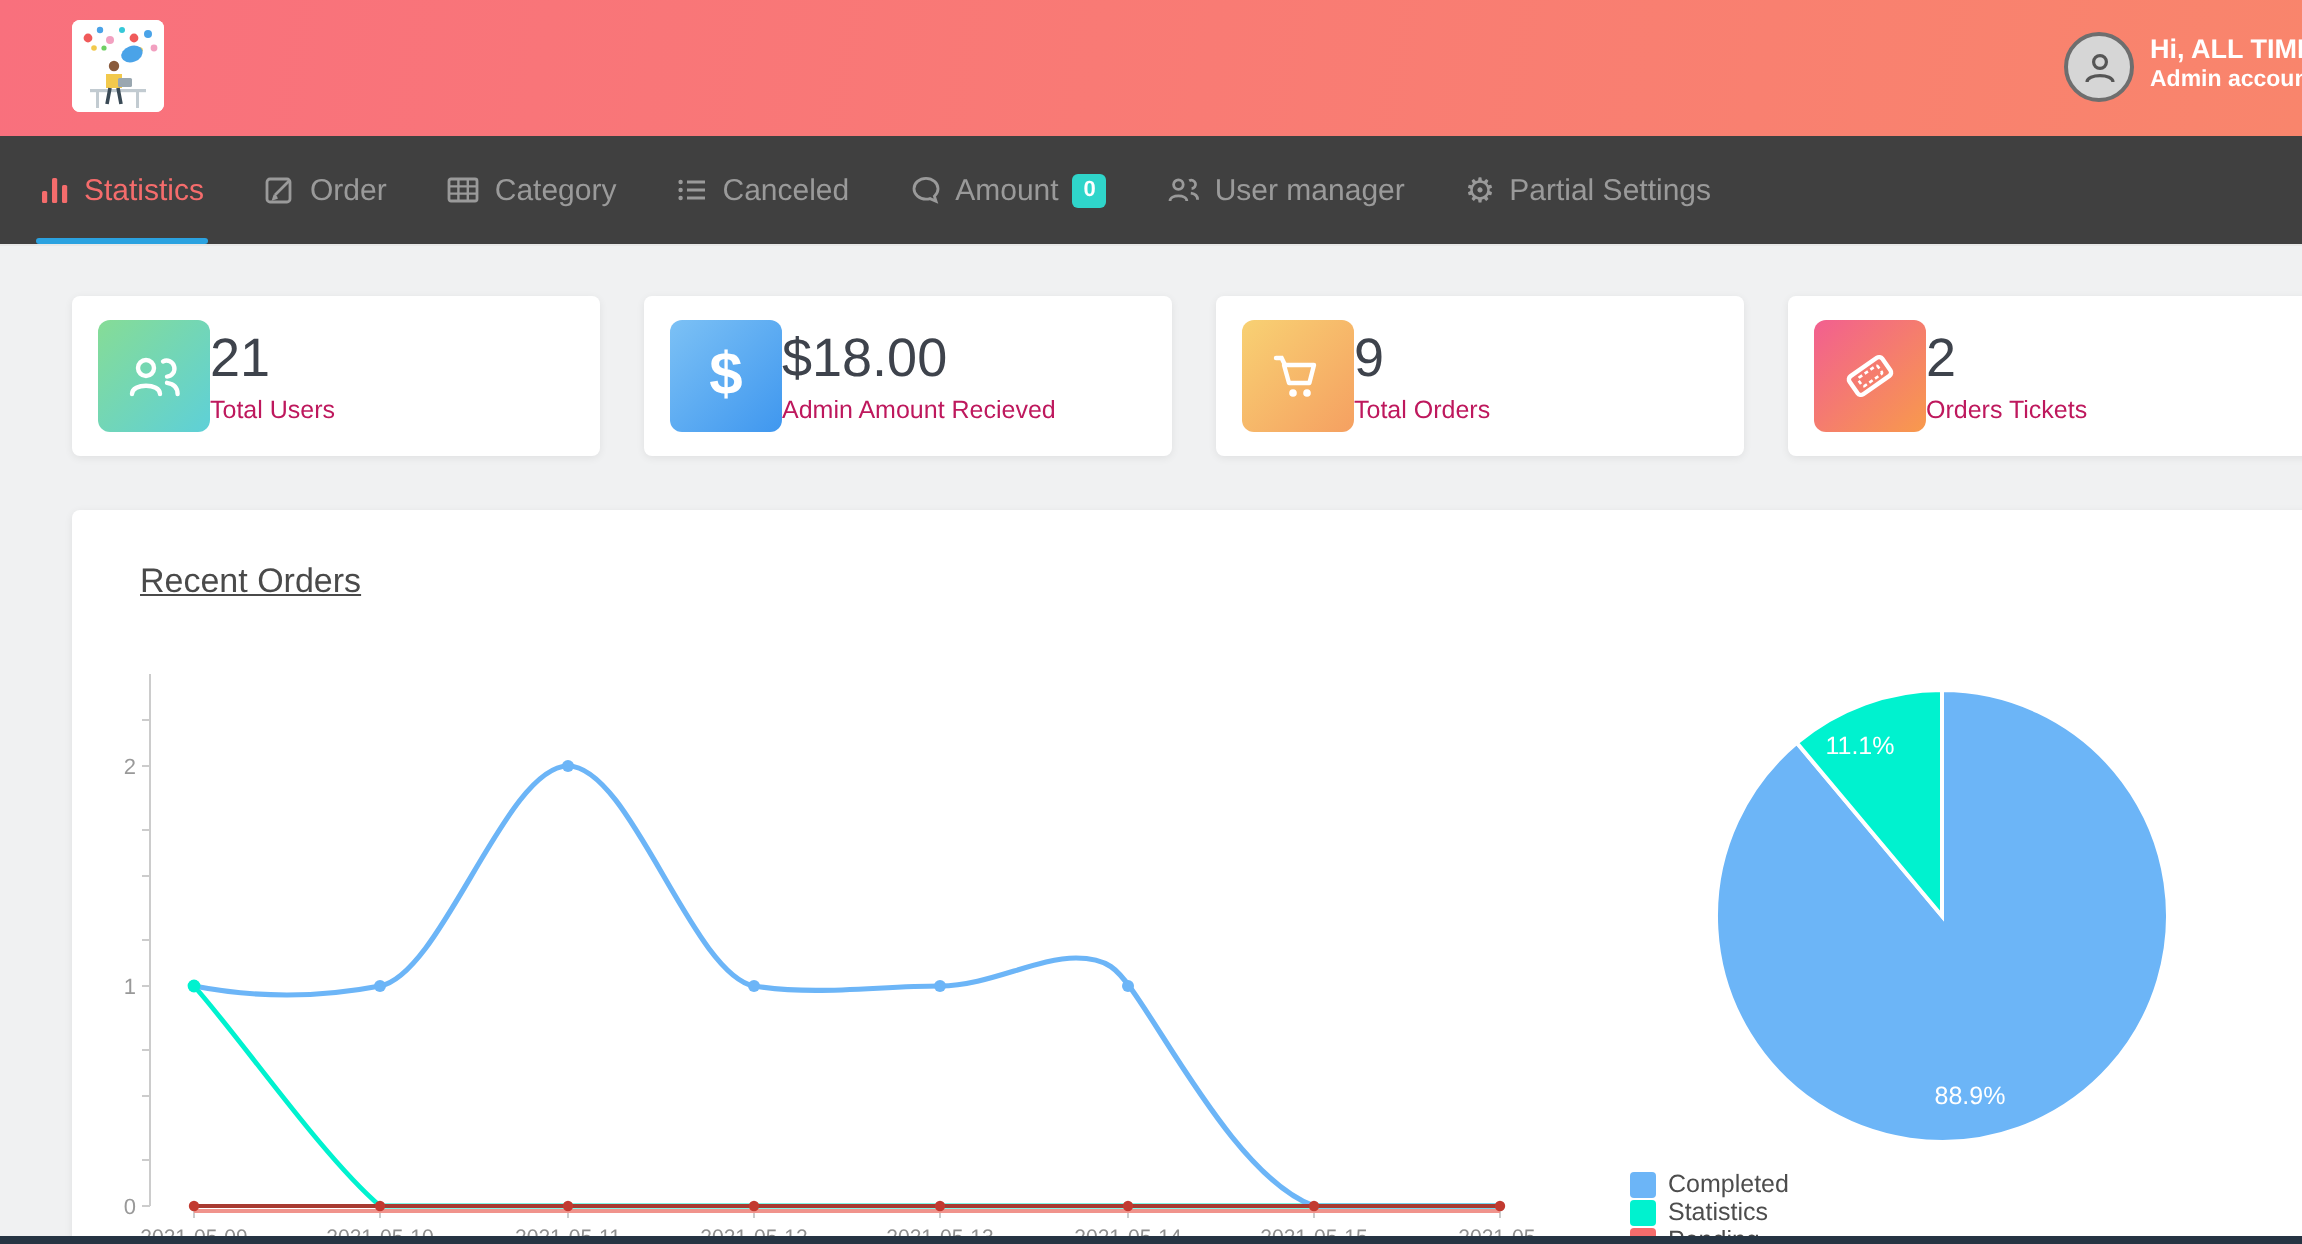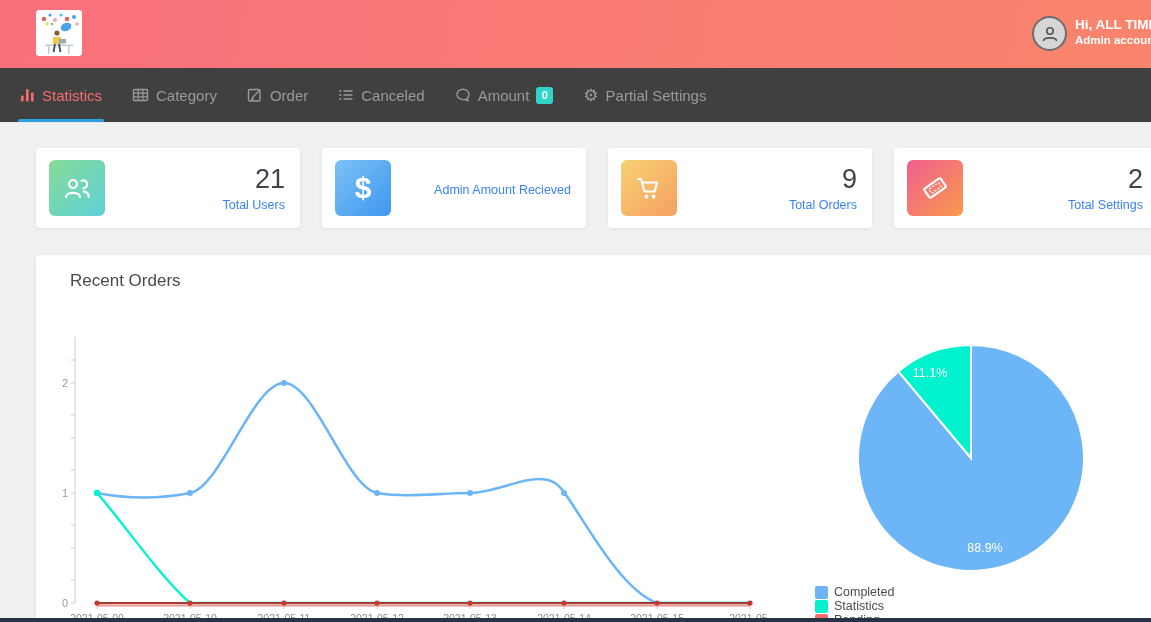--- a/index.html
+++ b/index.html
@@ -22,27 +22,27 @@
   .tab svg{display:block;}
   .tab-underline{position:absolute;left:-2px;bottom:0;width:calc(100% + 4px);height:3px;border-radius:2px;}
   .badge{min-width:17px;height:17px;border-radius:3px;color:#fff;font-size:11px;font-weight:bold;display:flex;align-items:center;justify-content:center;padding:0 3px;box-sizing:border-box;}
   .glyph-icon{font-size:17px;line-height:1;}
 
   
   .cards{position:absolute;top:148px;left:36px;display:flex;gap:22px;}
   .stat-card{width:264px;height:80px;background:#fff;border-radius:4px;box-shadow:0 1px 4px rgba(0,0,0,.07);display:flex;align-items:center;flex:none;}
   .card-icon{width:56px;height:56px;border-radius:6px;margin-left:13px;display:flex;align-items:center;justify-content:center;color:#fff;flex:none;}
   .card-icon .dollar{font-size:30px;font-weight:bold;color:#fff;}
-  .card-meta{flex:1;text-align:right;padding-right:15px;}
+  .card-meta{flex:1;padding-right:15px;}
   .card-value{font-size:27px;color:#3e434c;}
-  .card-label{font-size:12.5px;color:#3b82f6;margin-top:3px;}
+  .card-label{font-size:12.5px;color:#be185d;margin-top:3px;}
 
   
   .panel{position:absolute;top:255px;left:36px;width:1130px;height:400px;background:#fff;border-radius:4px;box-shadow:0 1px 4px rgba(0,0,0,.07);}
-  .panel-title{position:absolute;left:34px;top:16px;font-size:17px;color:#4a4a4a;}
+  .panel-title{position:absolute;left:34px;top:26px;font-size:17px;color:#4a4a4a;text-decoration:underline;}
   .linechart{position:absolute;left:20px;top:75px;}
   .piechart{position:absolute;left:820px;top:78px;}
   .legend{position:absolute;left:770px;top:330px;width:330px;}
   .legend-row{display:flex;justify-content:flex-start;margin-bottom:3px;flex-direction:column;}
   .legend-item{display:flex;align-items:center;gap:6px;margin:0 9px;font-size:12.5px;color:#4d4d4d;cursor:pointer;}
   .swatch{width:13px;height:13px;border-radius:2px;flex:none;}
 
   .footer-bar{position:absolute;bottom:0;left:0;width:1151px;height:4px;}
 
   .chart-text{font-size:10.5px;fill:#8f8f8f;}
@@ -96,48 +96,56 @@
     <div class="tab active">
       <svg width="15" height="16" viewBox="0 0 15 16">
         <rect x="1" y="8.5" width="2.6" height="6" rx="0.8" fill="currentColor"></rect>
         <rect x="6" y="2" width="2.6" height="12.5" rx="0.8" fill="currentColor"></rect>
         <rect x="11" y="5.5" width="2.6" height="9" rx="0.8" fill="currentColor"></rect>
       </svg>
       <span>Statistics</span>
       <span class="tab-underline" style="background: rgb(43, 162, 224);"></span>
     </div>
     <div class="tab">
+      <svg width="16" height="16" viewBox="0 0 16 16">
+        <rect x="1.5" y="2.5" width="11.5" height="11.5" rx="1.5" fill="none" stroke="currentColor" stroke-width="1.4"></rect>
+        <path d="M5.5 10.5 L13 3 M5.5 10.5 l-0.6 1.8 1.8-0.6" fill="none" stroke="currentColor" stroke-width="1.4"></path>
+      </svg>
+      <span>Order</span>
+    </div>
+    <div class="tab">
       <svg width="17" height="16" viewBox="0 0 17 16">
         <rect x="1.5" y="2.5" width="14" height="11" rx="1" fill="none" stroke="currentColor" stroke-width="1.4"></rect>
         <path d="M1.5 6.2 h14 M1.5 9.8 h14 M6.2 2.5 v11 M10.9 2.5 v11" stroke="currentColor" stroke-width="1.2" fill="none"></path>
       </svg>
       <span>Category</span>
-    </div>
-    <div class="tab">
-      <svg width="16" height="16" viewBox="0 0 16 16">
-        <rect x="1.5" y="2.5" width="11.5" height="11.5" rx="1.5" fill="none" stroke="currentColor" stroke-width="1.4"></rect>
-        <path d="M5.5 10.5 L13 3 M5.5 10.5 l-0.6 1.8 1.8-0.6" fill="none" stroke="currentColor" stroke-width="1.4"></path>
-      </svg>
-      <span>Order</span>
     </div>
     <div class="tab">
       <svg width="16" height="16" viewBox="0 0 16 16">
         <circle cx="2.3" cy="4" r="1.1" fill="currentColor"></circle>
         <circle cx="2.3" cy="8" r="1.1" fill="currentColor"></circle>
         <circle cx="2.3" cy="12" r="1.1" fill="currentColor"></circle>
         <path d="M5.5 4 h9 M5.5 8 h9 M5.5 12 h9" stroke="currentColor" stroke-width="1.5"></path>
       </svg>
       <span>Canceled</span>
     </div>
     <div class="tab">
       <svg width="16" height="16" viewBox="0 0 16 16">
         <path d="M8 2.2c-3.3 0-6 2.3-6 5.2 0 2.9 2.7 5.2 6 5.2.7 0 1.4-.1 2-.3l3 1.3-.8-2.5c1.1-.95 1.8-2.25 1.8-3.7 0-2.9-2.7-5.2-6-5.2z" fill="none" stroke="currentColor" stroke-width="1.4"></path>
       </svg>
       <span>Amount</span>
       <span class="badge" style="background: rgb(47, 213, 202);">0</span>
+    </div>
+    <div class="tab">
+      <svg width="17" height="16" viewBox="0 0 17 16">
+        <circle cx="6.2" cy="5.3" r="2.4" fill="none" stroke="currentColor" stroke-width="1.4"></circle>
+        <path d="M2 13.5 c0-3.4 8.4-3.4 8.4 0" fill="none" stroke="currentColor" stroke-width="1.4"></path>
+        <path d="M11.6 3.4 a2.1 2.1 0 1 1 1.2 3.9 M12.4 9.6 c2.4.3 3.4 1.6 3.4 3.3" fill="none" stroke="currentColor" stroke-width="1.4"></path>
+      </svg>
+      <span>User manager</span>
     </div>
     <div class="tab">
       <span class="glyph-icon">⚙</span>
       <span>Partial Settings</span>
     </div>
   </div>
 
   <div class="cards">
     <div class="stat-card">
       <div class="card-icon" style="background: linear-gradient(135deg, rgb(134, 220, 150), rgb(94, 208, 216));">
@@ -150,20 +158,21 @@
       <div class="card-meta">
         <div class="card-value">21</div>
         <div class="card-label">Total Users</div>
       </div>
     </div>
     <div class="stat-card">
       <div class="card-icon" style="background: linear-gradient(135deg, rgb(124, 193, 245), rgb(63, 151, 239));">
         <span class="dollar">$</span>
       </div>
       <div class="card-meta">
+        <div class="card-value">$18.00</div>
         <div class="card-label">Admin Amount Recieved</div>
       </div>
     </div>
     <div class="stat-card">
       <div class="card-icon" style="background: linear-gradient(135deg, rgb(248, 209, 115), rgb(245, 160, 97));">
         <svg width="30" height="28" viewBox="0 0 30 28">
           <path d="M8 8.5 h15 l-2.3 9 h-10.2 z" fill="none" stroke="#fff" stroke-width="2.2" stroke-linejoin="round"></path>
           <path d="M8.5 8.5 L6.8 5 H4" fill="none" stroke="#fff" stroke-width="2.2" stroke-linecap="round"></path>
           <circle cx="12.5" cy="22.5" r="1.9" fill="#fff"></circle>
           <circle cx="19.5" cy="22.5" r="1.9" fill="#fff"></circle>
@@ -178,21 +187,21 @@
       <div class="card-icon" style="background: linear-gradient(135deg, rgb(242, 95, 144), rgb(248, 154, 76));">
         <svg width="30" height="30" viewBox="0 0 30 30">
           <g transform="rotate(-35 15 15)">
             <rect x="5" y="9.5" width="20" height="11" rx="2" fill="none" stroke="#fff" stroke-width="2.2"></rect>
             <rect x="9" y="12.5" width="12" height="5" rx="1" fill="none" stroke="#fff" stroke-width="1.3" stroke-dasharray="2 1.5"></rect>
           </g>
         </svg>
       </div>
       <div class="card-meta">
         <div class="card-value">2</div>
-        <div class="card-label">Total Settings</div>
+        <div class="card-label">Orders Tickets</div>
       </div>
     </div>
   </div>
 
   <div class="panel">
     <div class="panel-title">Recent Orders</div>
 
     <svg class="linechart" width="716" height="300" viewBox="0 0 716 300">
 
       <line x1="19" y1="7" x2="19" y2="273" stroke="#ccc" stroke-width="1"></line>

